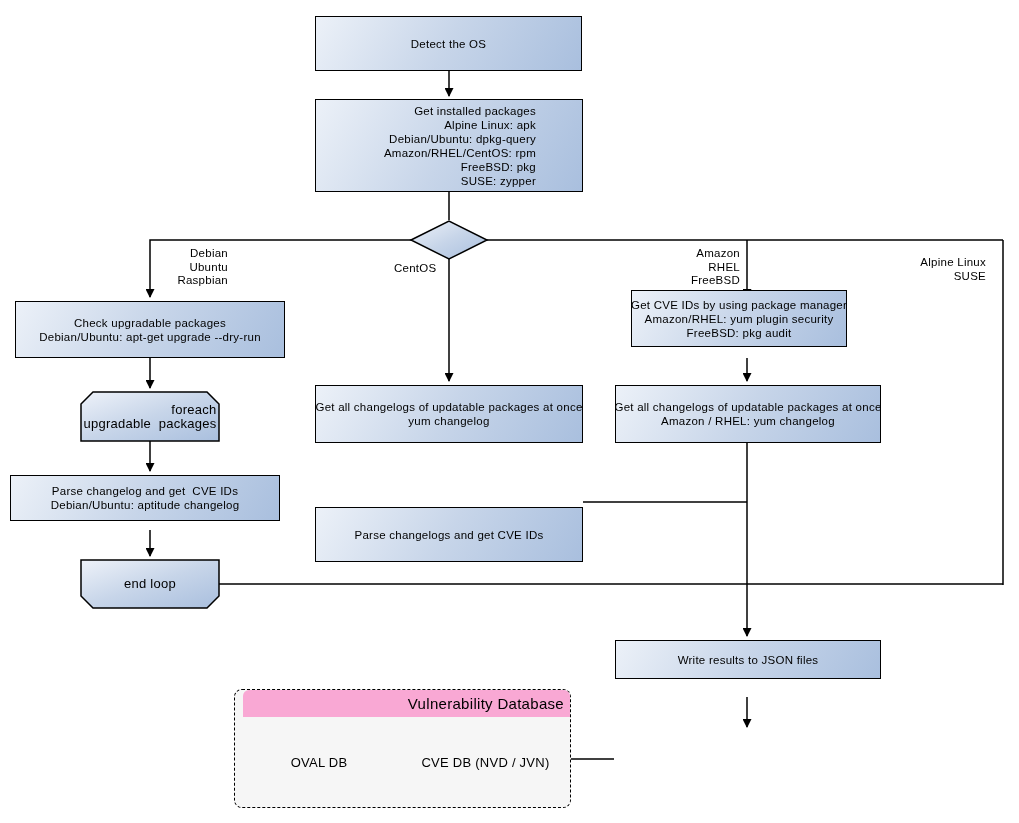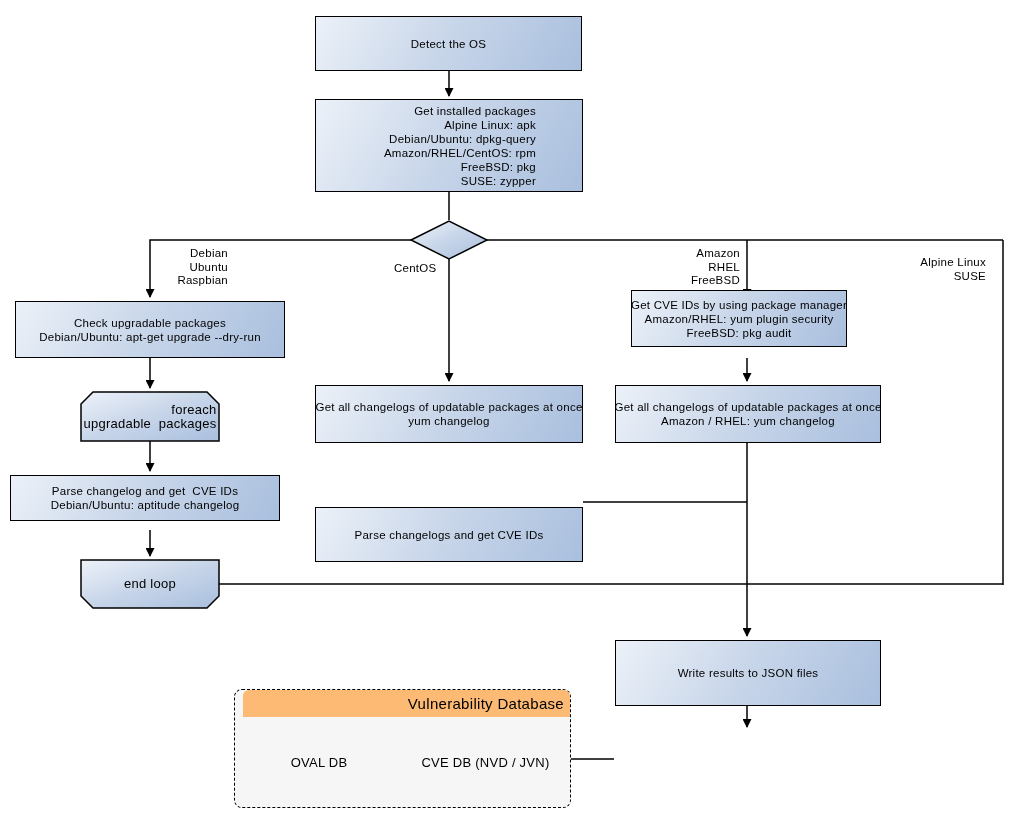--- a/index.html
+++ b/index.html
@@ -46,21 +46,21 @@
   .container-box{
     position:absolute;
     left:234px;top:689px;width:337px;height:119px;
     box-sizing:border-box;
     border:1.5px dashed #000;
     border-radius:8px;
     background:#f6f6f6;
   }
   .container-header{
     position:absolute;left:8px;top:0;right:0;height:27px;
-    background:#fdba74;
+    background:#f9a8d4;
     border-radius:6px 6px 0 0;
     display:flex;align-items:center;justify-content:flex-end;
     padding-right:6px;box-sizing:border-box;
     font-size:15px;letter-spacing:0.3px;
   }
 </style>
 </head>
 <body>
 
 <div id="canvas">
@@ -153,21 +153,21 @@
     <div class="node-text">Get CVE IDs by using package manager
 Amazon/RHEL: yum plugin security
 FreeBSD: pkg audit</div>
   </div>
 
   <div class="node" style="left:615px;top:385px;width:266px;height:58px;">
     <div class="node-text">Get all changelogs of updatable packages at once
 Amazon / RHEL: yum changelog</div>
   </div>
 
-  <div class="node" style="left:615px;top:640px;width:266px;height:66px;">
+  <div class="node" style="left:615px;top:640px;width:266px;height:39px;">
     <div class="node-text">Write results to JSON files</div>
   </div>
 
 
   <div class="shape-label" style="left:81px;top:392px;width:138px;height:49px;">foreach
 upgradable &nbsp;packages</div>
   <div class="shape-label" style="left:81px;top:560px;width:138px;height:48px;">end loop</div>
   <div class="shape-label" style="left:250px;top:746px;width:138px;height:34px;">OVAL DB</div>
   <div class="shape-label" style="left:418px;top:746px;width:135px;height:34px;">CVE DB (NVD / JVN)</div>
 

